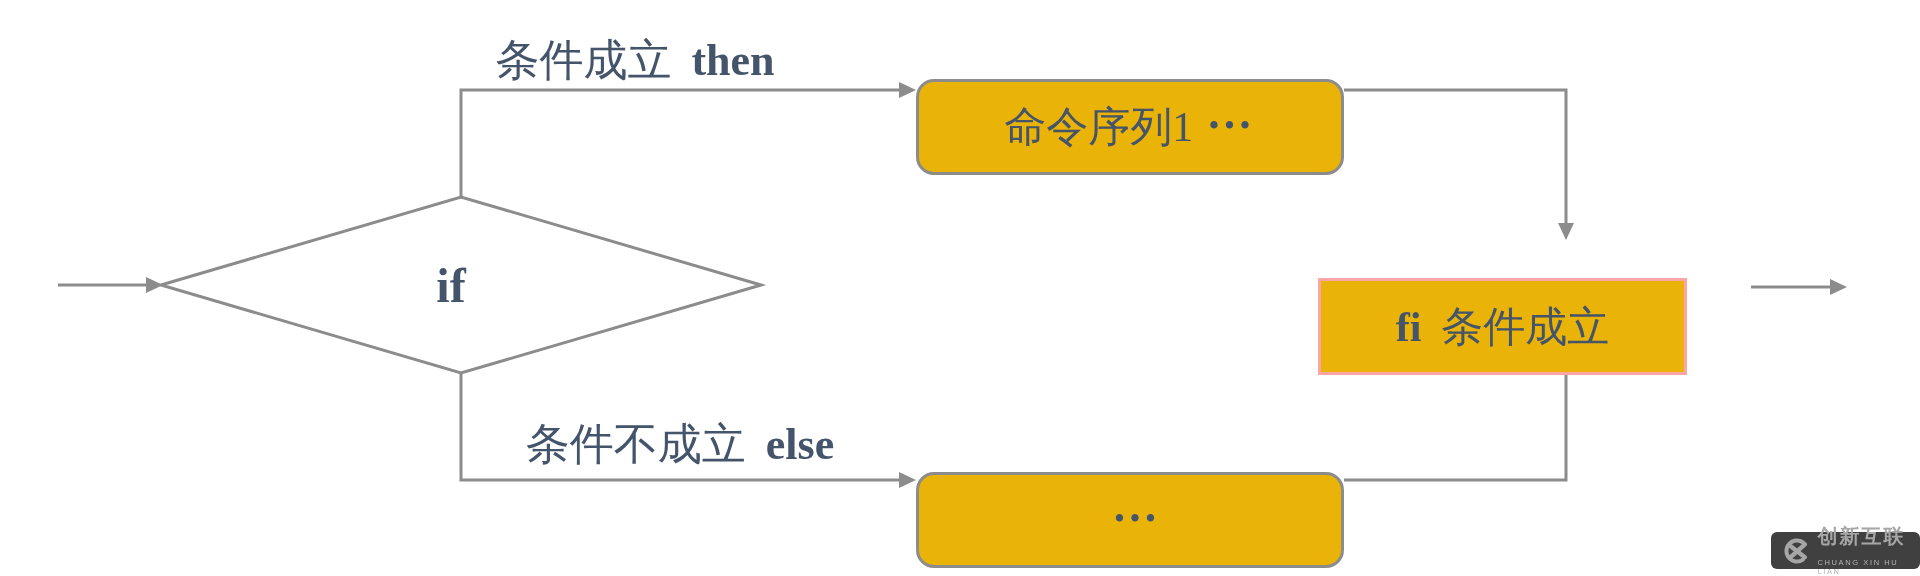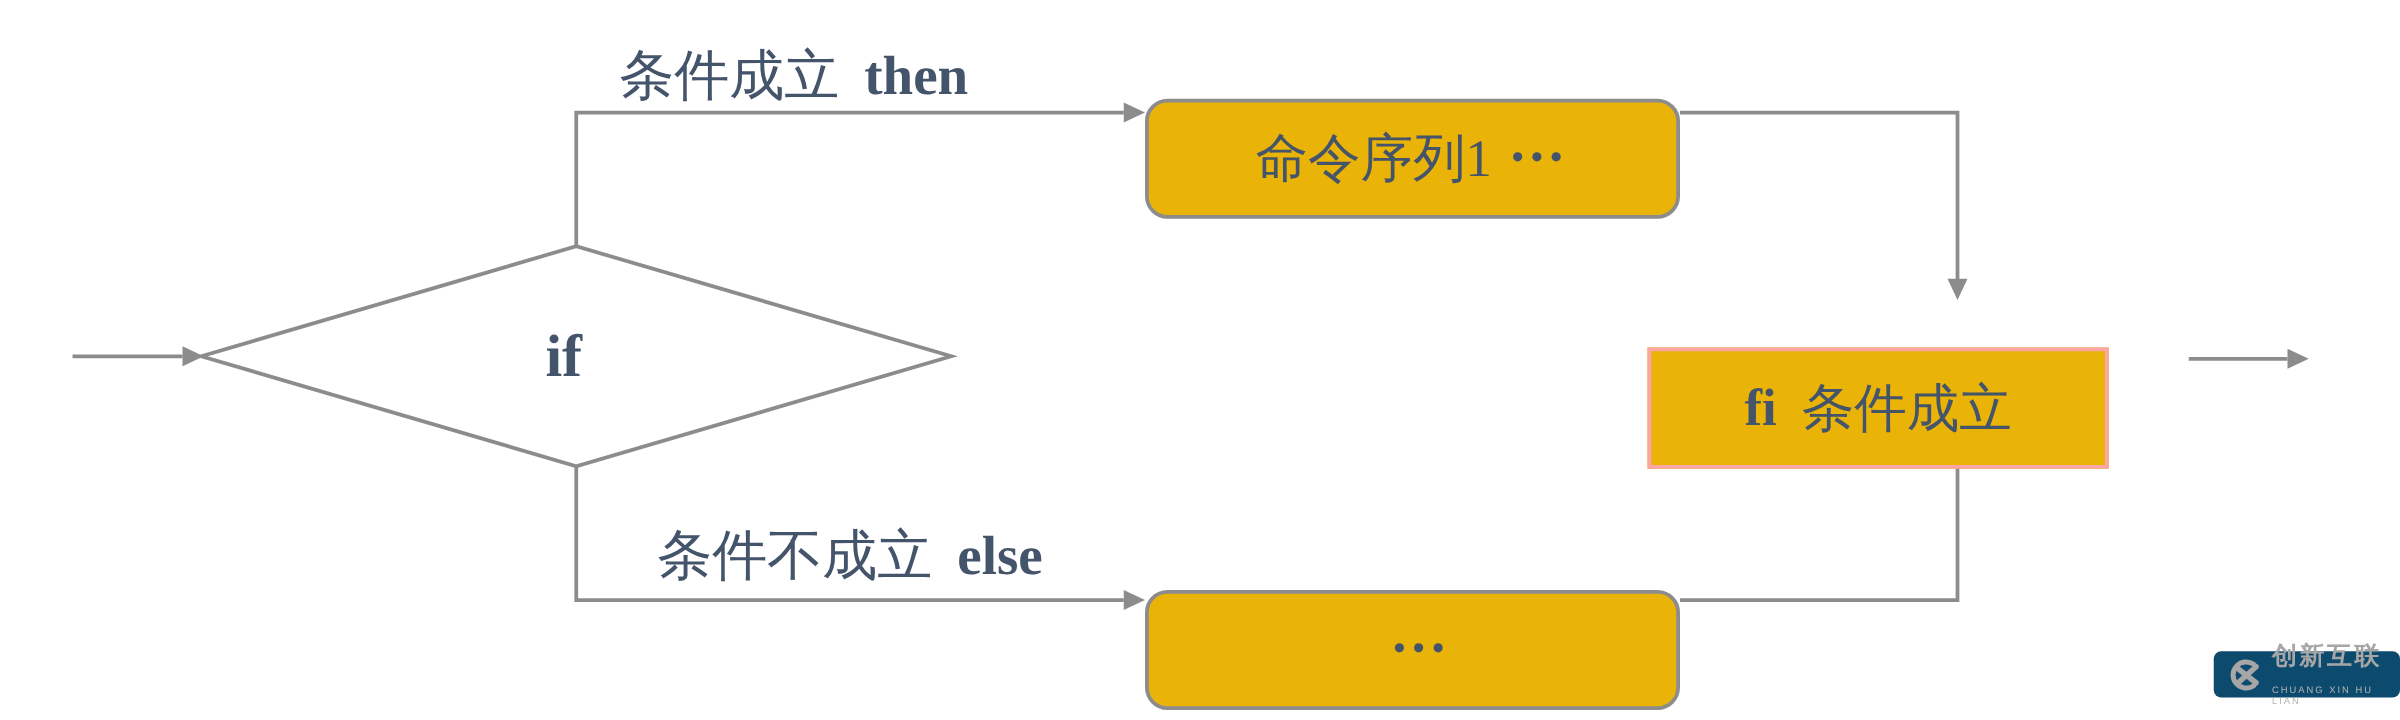--- a/index.html
+++ b/index.html
@@ -56,22 +56,22 @@
   .branch-label{
     position:absolute;
     display:flex;align-items:center;justify-content:center;
     font-size:44px;white-space:nowrap;
   }
   .branch-true{left:400px;top:34px;width:470px;height:52px;}
   .branch-false{left:430px;top:416px;width:500px;height:56px;}
 
   .logo-card{
     position:absolute;
-    left:1771px;top:521px;width:149px;height:37px;
-    background:#0c4a6e;border-radius:6px;
+    left:1771px;top:532px;width:149px;height:37px;
+    background:#404040;border-radius:6px;
     display:flex;align-items:center;
     box-sizing:border-box;
     padding-left:11px;
   }
   .logo-text{
     margin-left:7px;
     display:flex;flex-direction:column;justify-content:center;
     font-family:"Liberation Sans","DejaVu Sans",sans-serif;
   }
   .logo-name{

